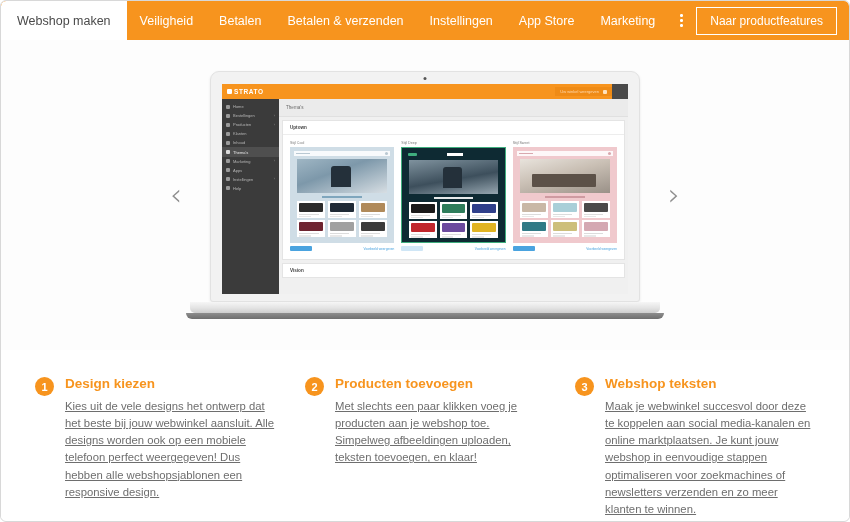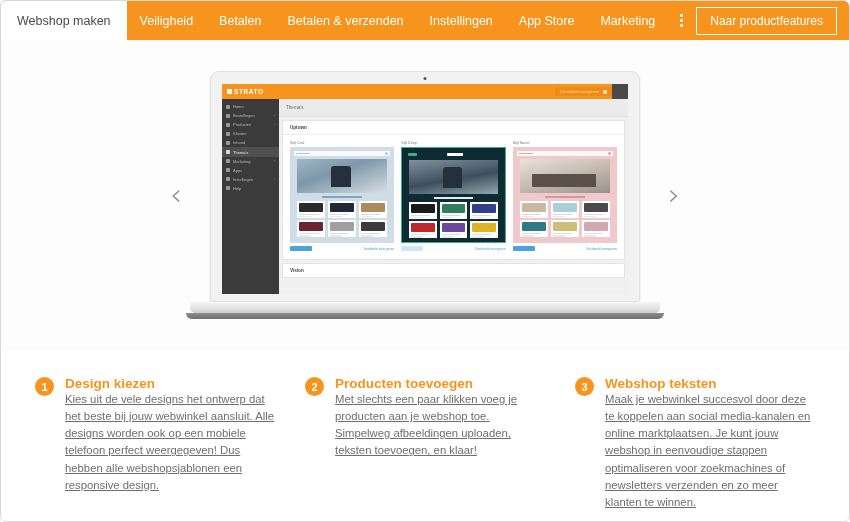--- a/index.html
+++ b/index.html
@@ -280,21 +280,21 @@
   .step-badge {
     flex: none;
     width: 19px; height: 19px; border-radius: 50%;
     background: #f7941e; color: #fff;
     font-size: 11px; font-weight: bold;
     display: flex; align-items: center; justify-content: center;
     margin-top: 1px;
   }
   .step-title {
     color: #f7941e; font-size: 13.5px; font-weight: bold;
-    margin-bottom: 0;
+    margin-bottom: 7px;
   }
   .step-body {
     color: #6e6e6e; font-size: 11.3px; line-height: 1.52; text-decoration: underline;
   }
 </style>
 </head>
 <body>
 
 <div class="page">
 

